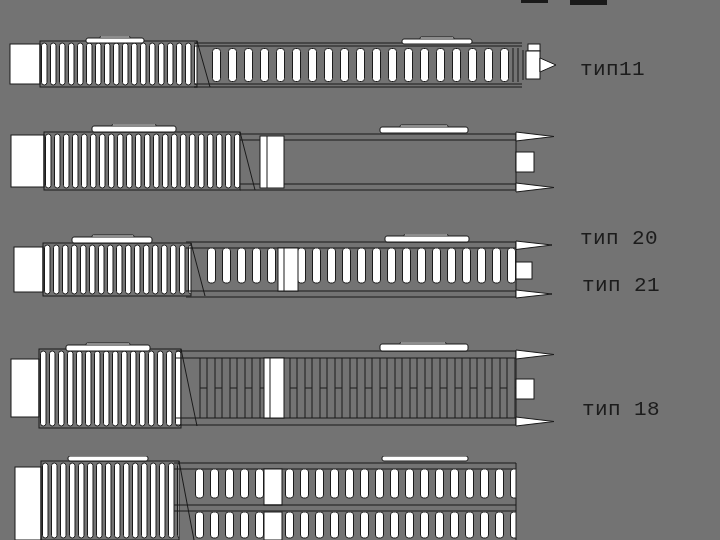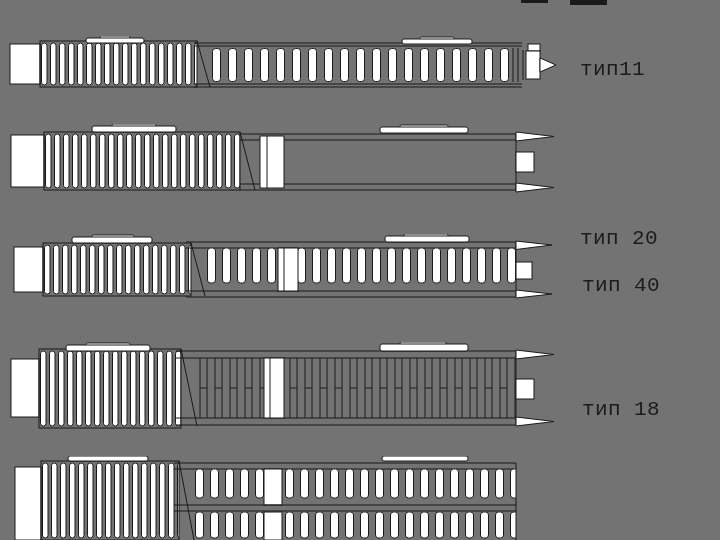--- a/index.html
+++ b/index.html
@@ -138,21 +138,21 @@
     <g>
       <rect class="wh" x="396" y="0" width="44" height="3" rx="1.5"></rect>
       <rect class="wh" x="377" y="2" width="84" height="6" rx="2"></rect>
     </g>
     <g>
       <rect class="wh" x="508" y="28" width="16" height="17"></rect>
       <polygon class="wh" points="508,7 544,11 508,15.5"></polygon>
       <polygon class="wh" points="508,56 544,60 508,64"></polygon>
     </g>
   </svg>
-  <div class="row-label" style="left:582px;top:274px;">тип 40</div>
+  <div class="row-label" style="left:582px;top:274px;">тип 21</div>
 
   <svg class="dwg" style="left:8px;top:342px;" width="560" height="94" viewBox="0 0 560 94">
     <defs>
       <pattern id="p-corr4" patternUnits="userSpaceOnUse" x="31" y="7" width="9" height="79">
         <rect class="wh" x="1.5" y="2" width="5.5" height="75" rx="2.7"></rect>
       </pattern>
       <pattern id="p-h4" patternUnits="userSpaceOnUse" x="188" y="16" width="15" height="60">
         <line class="ln" x1="4" y1="0" x2="4" y2="60"></line>
         <line class="ln" x1="11" y1="0" x2="11" y2="60"></line>
         <line class="ln" x1="4" y1="30" x2="11" y2="30"></line>

